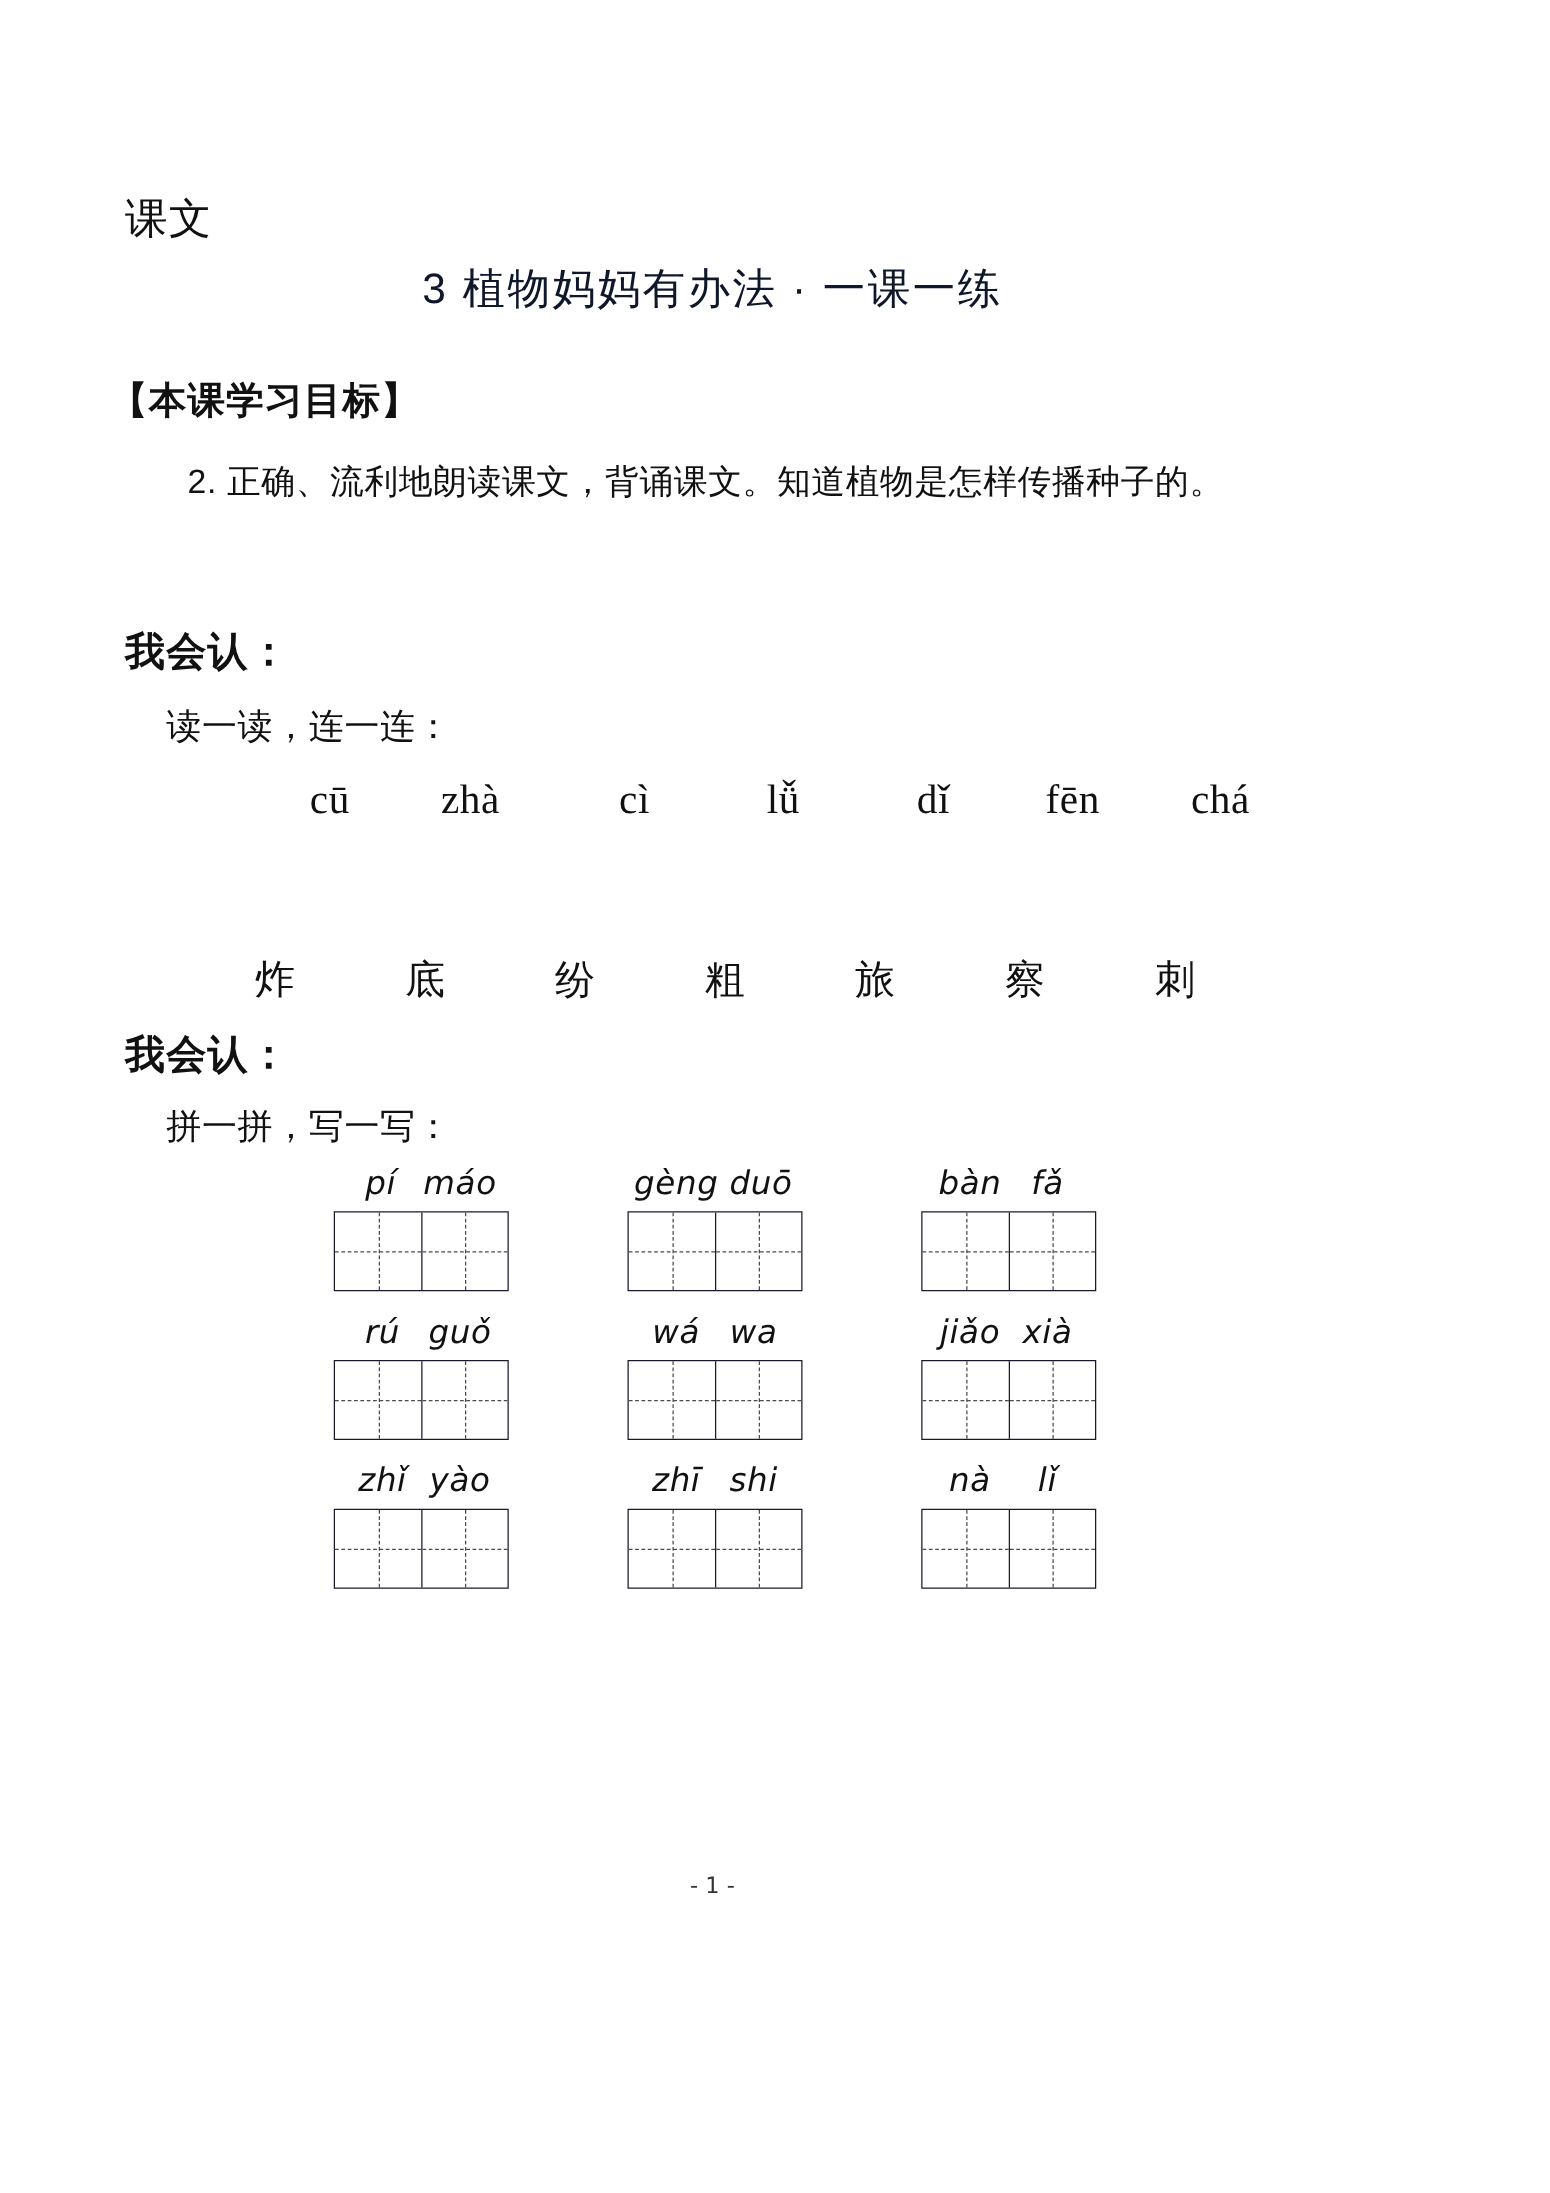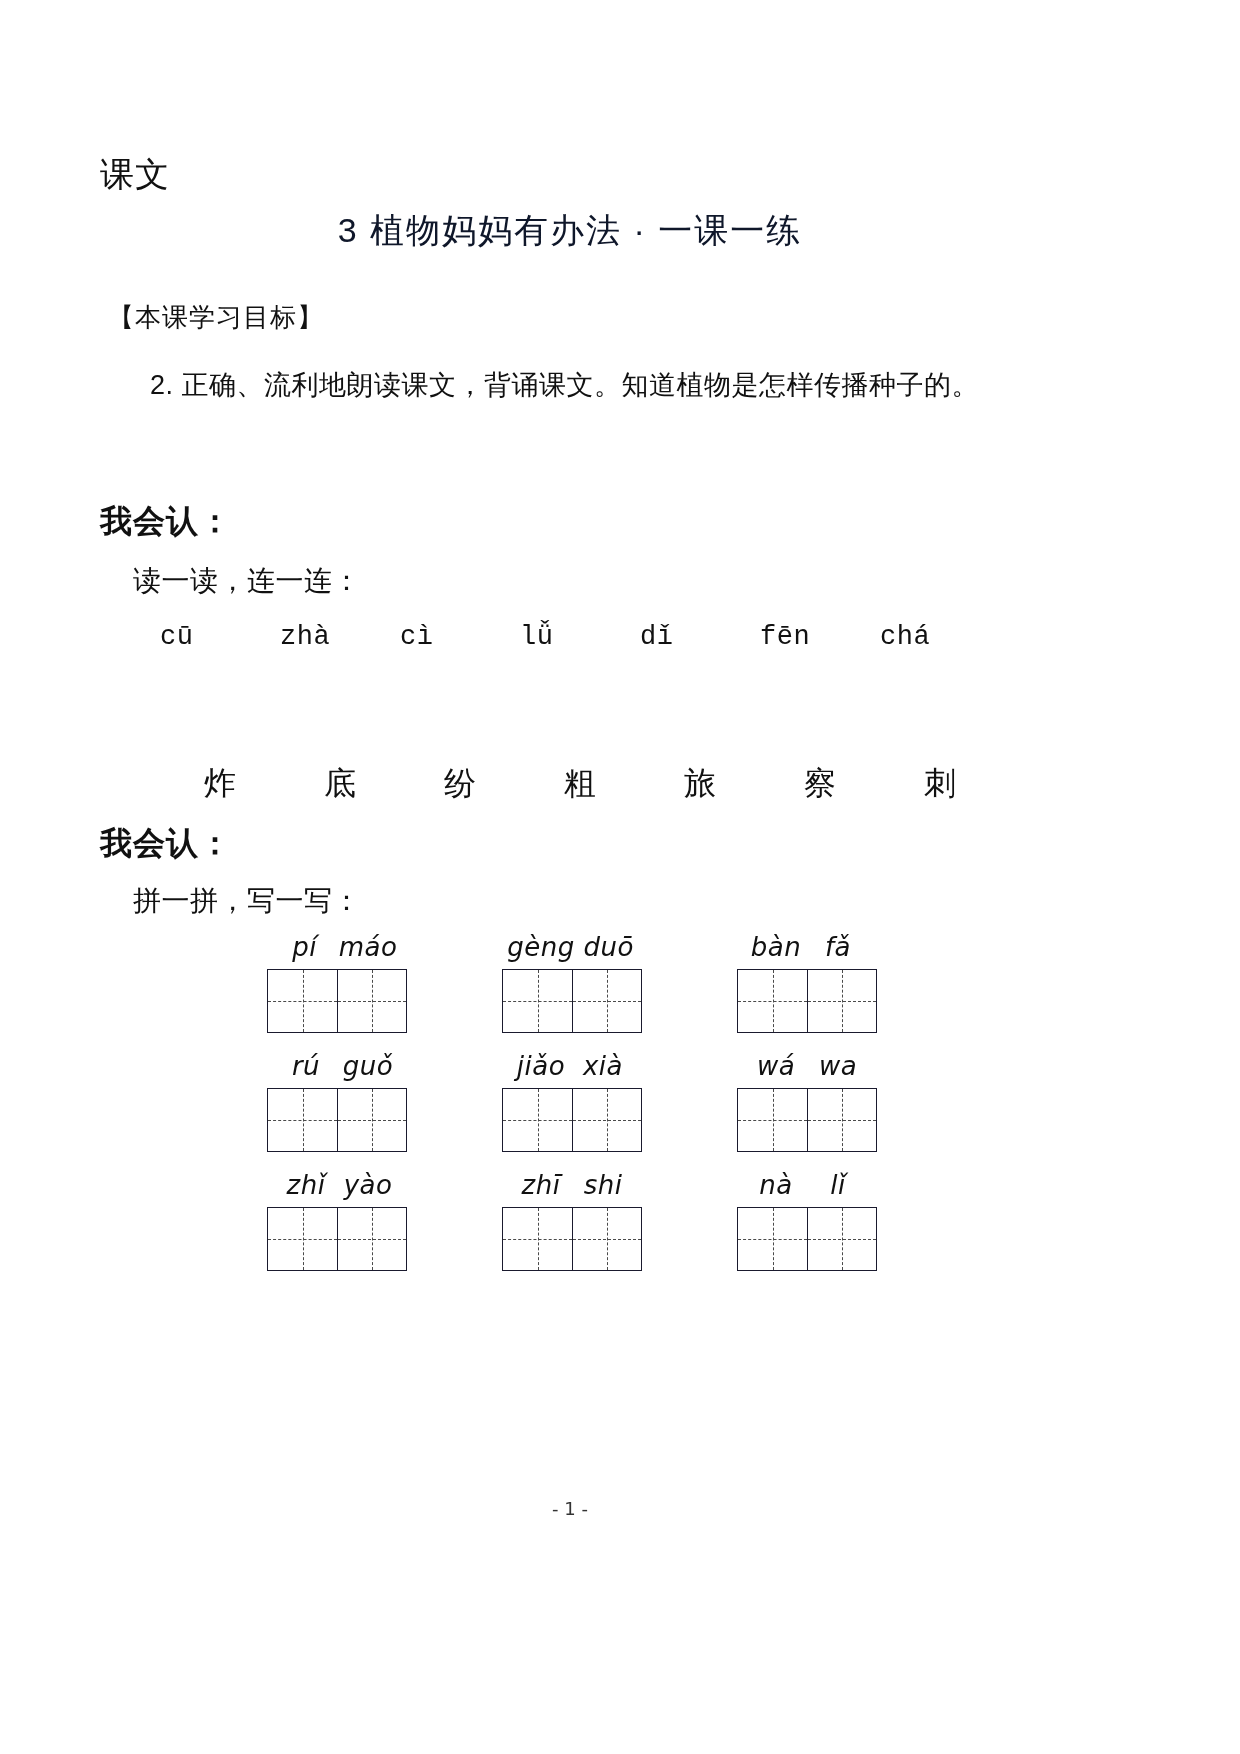--- a/index.html
+++ b/index.html
@@ -43,24 +43,24 @@
     text-align: center;
     font-size: 34px;
     font-weight: 400;
     letter-spacing: 2px;
     color: #0f172a;
   }
 
   
   .goal-head {
     position: absolute;
-    left: 108px;
+    left: 88px;
     top: 300px;
-    font-size: 26px;
-    font-weight: normal;
+    font-size: 30px;
+    font-weight: bold;
     letter-spacing: 1px;
   }
   .goal-list {
     position: absolute;
     left: 150px;
     top: 358px;
     width: 1000px;
   }
   .goal-item {
     font-size: 27px;
@@ -95,23 +95,23 @@
     left: 160px;
     width: 840px;
     display: flex;
     justify-content: space-between;
     align-items: baseline;
   }
   #pinyin-row { top: 622px; }
   #hanzi-row  { top: 762px; }
 
   .pinyin-cell {
-    font-size: 27px;
-    font-family: Liberation Mono, monospace;
-    text-align: left;
+    font-size: 33px;
+    font-family: Liberation Serif, serif;
+    text-align: right;
     flex: 1 1 0;
     letter-spacing: 0.5px;
   }
   .hanzi-cell {
     font-size: 32px;
     text-align: center;
     flex: 1 1 0;
   }
 
   
@@ -265,36 +265,36 @@
         <div class="grid-label">
           <span class="sy1">rú</span><span class="sy2">guǒ</span>
         </div>
         <div class="tianzi">
           <div class="cell"></div>
           <div class="cell"></div>
         </div>
       </div>
       <div class="grid-group">
         <div class="grid-label">
+          <span class="sy1">wá</span><span class="sy2">wa</span>
+        </div>
+        <div class="tianzi">
+          <div class="cell"></div>
+          <div class="cell"></div>
+        </div>
+      </div>
+      <div class="grid-group">
+        <div class="grid-label">
           <span class="sy1">jiǎo</span><span class="sy2">xià</span>
         </div>
         <div class="tianzi">
           <div class="cell"></div>
           <div class="cell"></div>
         </div>
       </div>
-      <div class="grid-group">
-        <div class="grid-label">
-          <span class="sy1">wá</span><span class="sy2">wa</span>
-        </div>
-        <div class="tianzi">
-          <div class="cell"></div>
-          <div class="cell"></div>
-        </div>
-      </div>
     </div>
 
     <div class="grid-row">
       <div class="grid-group">
         <div class="grid-label">
           <span class="sy1">zhǐ</span><span class="sy2">yào</span>
         </div>
         <div class="tianzi">
           <div class="cell"></div>
           <div class="cell"></div>

